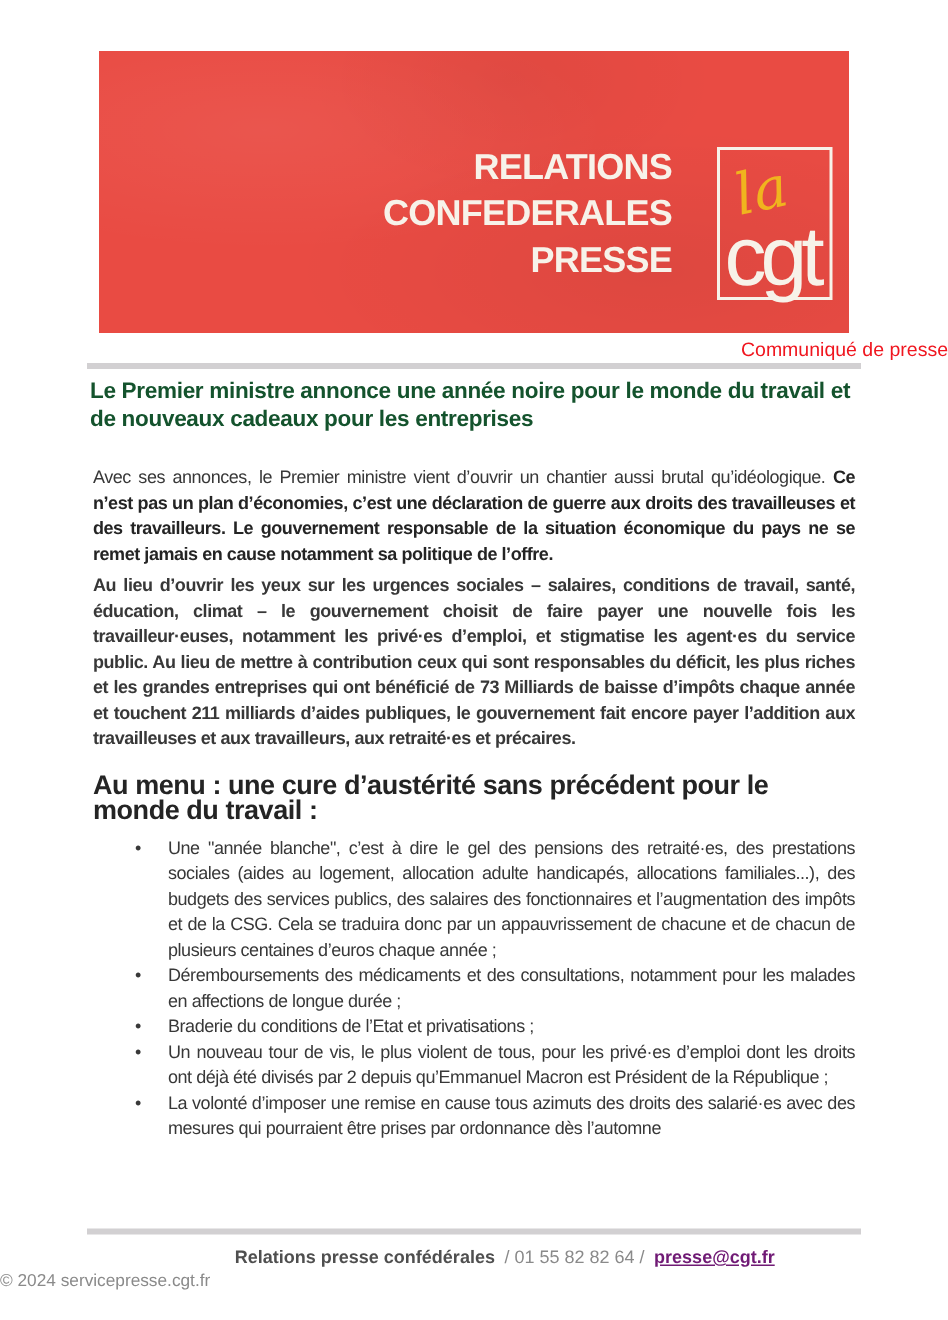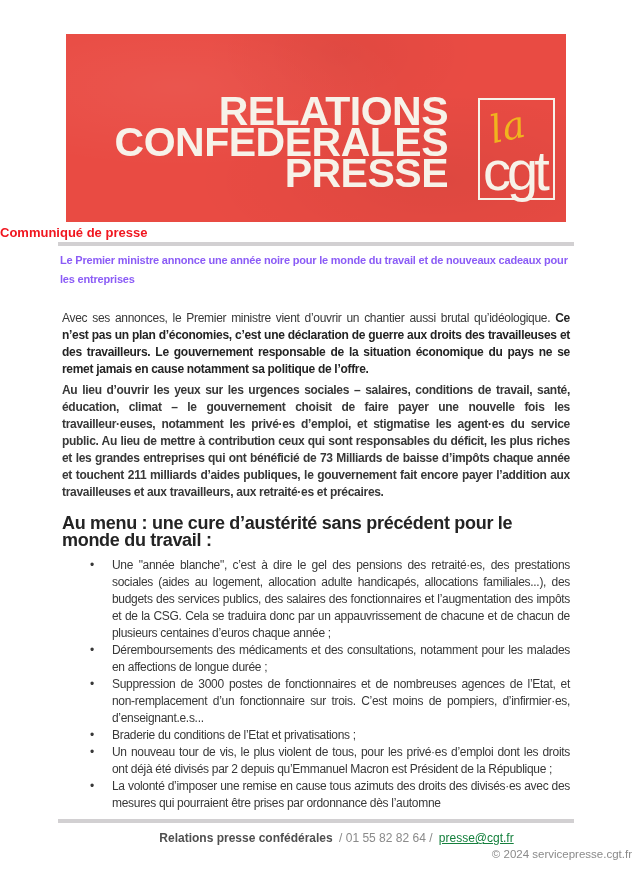--- a/index.html
+++ b/index.html
@@ -6,36 +6,36 @@
   .page{position:relative;width:632px;height:880px;margin:0 auto;background:#ffffff;
         font-family:"Liberation Sans",sans-serif;overflow:hidden;}
 
   
   .banner{position:relative;margin:34px 66px 0;height:188px;background-color:#E94B43;
           background-image:
             radial-gradient(ellipse at 22% 28%, rgba(255,255,255,0.06), transparent 42%),
             radial-gradient(ellipse at 74% 78%, rgba(0,0,0,0.05), transparent 46%),
             radial-gradient(ellipse at 55% 10%, rgba(0,0,0,0.04), transparent 35%);}
   .banner-text{position:absolute;top:62px;right:118px;text-align:right;
-               font-size:41px;font-weight:bold;line-height:31px;letter-spacing:-0.5px;
+               font-size:24px;font-weight:bold;line-height:31px;letter-spacing:-0.5px;
                color:#F7F2E9;}
   .logo-box{position:absolute;top:64px;right:11px;width:73px;height:98px;
             border:2px solid #F7F2E9;}
   .logo-la{position:absolute;top:8px;left:10px;font-family:"DejaVu Serif",serif;
            font-style:italic;font-size:38px;line-height:1;color:#F0B41E;
            transform:rotate(-12deg);z-index:2;}
   .logo-cgt{position:absolute;bottom:4px;left:3px;font-size:56px;font-weight:normal;
             letter-spacing:-4px;line-height:0.8;color:#F7F2E9;white-space:nowrap;z-index:1;}
 
   
-  .kicker{margin-top:3px;text-align:left;font-size:13px;font-weight:bold;color:#F0161F;}
+  .kicker{margin-top:3px;text-align:right;font-size:13px;font-weight:normal;color:#F0161F;}
   .rule{height:4px;background:#D2D0D2;margin:2px 58px 0;}
 
   
-  .headline{margin:5px 60px 0;font-size:11px;font-weight:bold;color:#8b5cf6;
+  .headline{margin:5px 60px 0;font-size:15px;font-weight:bold;color:#14532d;
             line-height:19px;letter-spacing:-0.2px;}
 
   
   .para{margin:21px 62px 0;font-size:12px;line-height:17px;color:#383838;
         text-align:justify;letter-spacing:-0.3px;}
   .para.second{margin-top:4px;font-weight:bold;}
   .para strong{color:#242424;}
   .menu-heading{margin:14px 62px 0;font-size:18px;line-height:17px;font-weight:bold;
                 color:#242424;letter-spacing:-0.3px;}
   ul.bullets{margin:8px 62px 0;padding:0 0 0 50px;}
@@ -43,22 +43,22 @@
                 color:#383838;text-align:justify;letter-spacing:-0.3px;}
   ul.bullets li::before{content:"\2022";position:absolute;left:-22px;top:0;
                         font-size:12px;color:#383838;}
 
   
   .footer{position:absolute;left:0;top:819px;width:100%;}
   .footer .rule{margin:0 58px;}
   .footer-line1{margin-top:8px;text-align:center;font-size:12px;color:#8A8A8A;}
   .footer-line1 .name{font-weight:bold;color:#4F4F4F;padding-left:41px;}
   .footer-line1 .phone{margin:0 3px;}
-  .email{color:#15803d;font-weight:normal;text-decoration:underline;cursor:pointer;}
-  .footer-line2{margin-top:3px;text-align:right;font-size:11.5px;color:#8A8A8A;}
+  .email{color:#701a75;font-weight:bold;text-decoration:underline;cursor:pointer;}
+  .footer-line2{margin-top:3px;text-align:left;font-size:11.5px;color:#8A8A8A;}
 </style>
 </head>
 <body>
 
 <div class="page">
 
   <header class="banner">
     <div class="banner-text">
       <div>RELATIONS</div>
       <div>CONFEDERALES</div>
@@ -78,24 +78,23 @@
 
   <p class="para"><span>Avec ses annonces, le Premier ministre vient d’ouvrir un chantier aussi brutal qu’idéologique. </span><strong>Ce n’est pas un plan d’économies, c’est une déclaration de guerre aux droits des travailleuses et des travailleurs. Le gouvernement responsable de la situation économique du pays ne se remet jamais en cause notamment sa politique de l’offre.</strong></p>
 
   <p class="para second">Au lieu d’ouvrir les yeux sur les urgences sociales – salaires, conditions de travail, santé, éducation, climat – le gouvernement choisit de faire payer une nouvelle fois les travailleur·euses, notamment les privé·es d’emploi, et stigmatise les agent·es du service public. Au lieu de mettre à contribution ceux qui sont responsables du déficit, les plus riches et les grandes entreprises qui ont bénéficié de 73 Milliards de baisse d’impôts chaque année et touchent 211 milliards d’aides publiques, le gouvernement fait encore payer l’addition aux travailleuses et aux travailleurs, aux retraité·es et précaires.</p>
 
   <p class="menu-heading">Au menu : une cure d’austérité sans précédent pour le monde du travail :</p>
 
   <ul class="bullets">
     <li>Une "année blanche", c’est à dire le gel des pensions des retraité·es, des prestations sociales (aides au logement, allocation adulte handicapés, allocations familiales...), des budgets des services publics, des salaires des fonctionnaires et l’augmentation des impôts et de la CSG. Cela se traduira donc par un appauvrissement de chacune et de chacun de plusieurs centaines d’euros chaque année ;</li>
     <li>Déremboursements des médicaments et des consultations, notamment pour les malades en affections de longue durée ;</li>
-    <li>Suppression de 3000 postes de fonctionnaires et de nombreuses agences de l’Etat, et non-remplacement d’un fonctionnaire sur trois. C’est moins de pompiers, d’infirmier·es, d’enseignant.e.s...</li>
     <li>Braderie du conditions de l’Etat et privatisations ;</li>
     <li>Un nouveau tour de vis, le plus violent de tous, pour les privé·es d’emploi dont les droits ont déjà été divisés par 2 depuis qu’Emmanuel Macron est Président de la République ;</li>
-    <li>La volonté d’imposer une remise en cause tous azimuts des droits des divisés·es avec des mesures qui pourraient être prises par ordonnance dès l’automne</li>
+    <li>La volonté d’imposer une remise en cause tous azimuts des droits des salarié·es avec des mesures qui pourraient être prises par ordonnance dès l’automne</li>
   </ul>
 
   <footer class="footer">
     <div class="rule"></div>
     <div class="footer-line1">
       <span class="name">Relations presse confédérales</span>
       <span class="phone">/ 01 55 82 82 64 /</span>
       <a class="email">presse@cgt.fr</a>
     </div>
     <div class="footer-line2">© 2024 servicepresse.cgt.fr</div>

